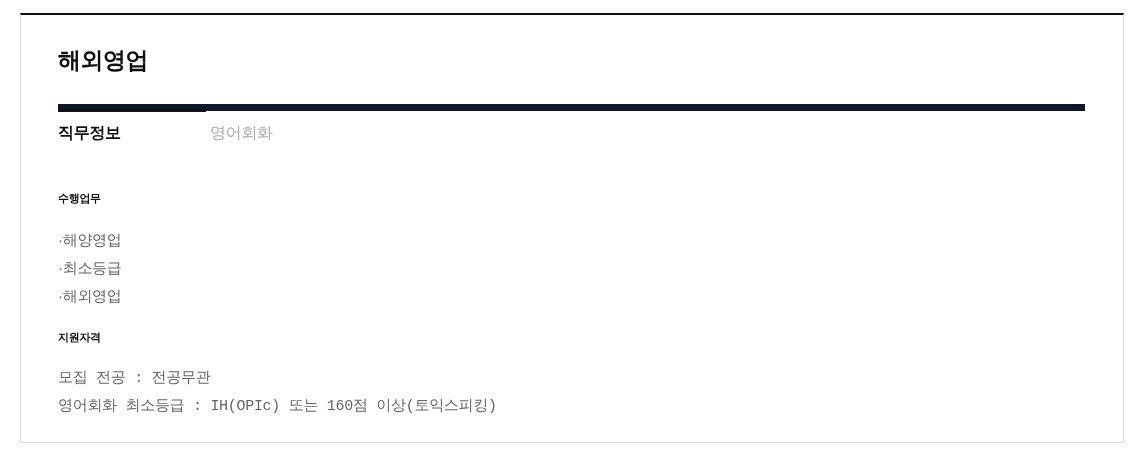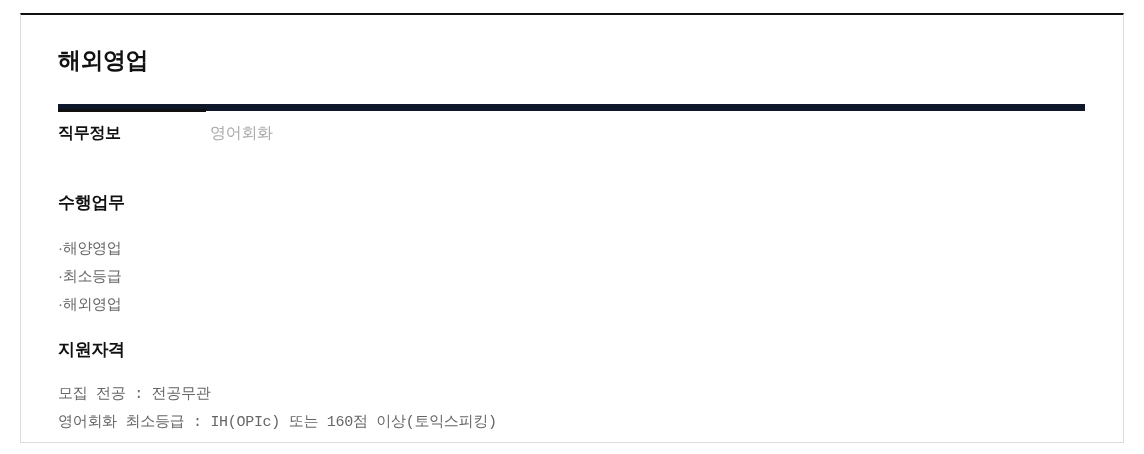--- a/index.html
+++ b/index.html
@@ -59,21 +59,21 @@
     background:var(--border-dark);
   }
   .content{
     margin-top:47px;
   }
   .section + .section{
     margin-top:20px;
     font-family:Liberation Mono, monospace;
   }
   .section-heading{
-    font-size:17px;
+    font-size:11px;
     font-weight:bold;
     color:var(--text-primary);
     margin-bottom:20px;
     letter-spacing:-0.3px;
   }
   .section-line{
     font-size:15px;
     color:var(--text-secondary);
     line-height:28px;
     letter-spacing:-0.3px;

